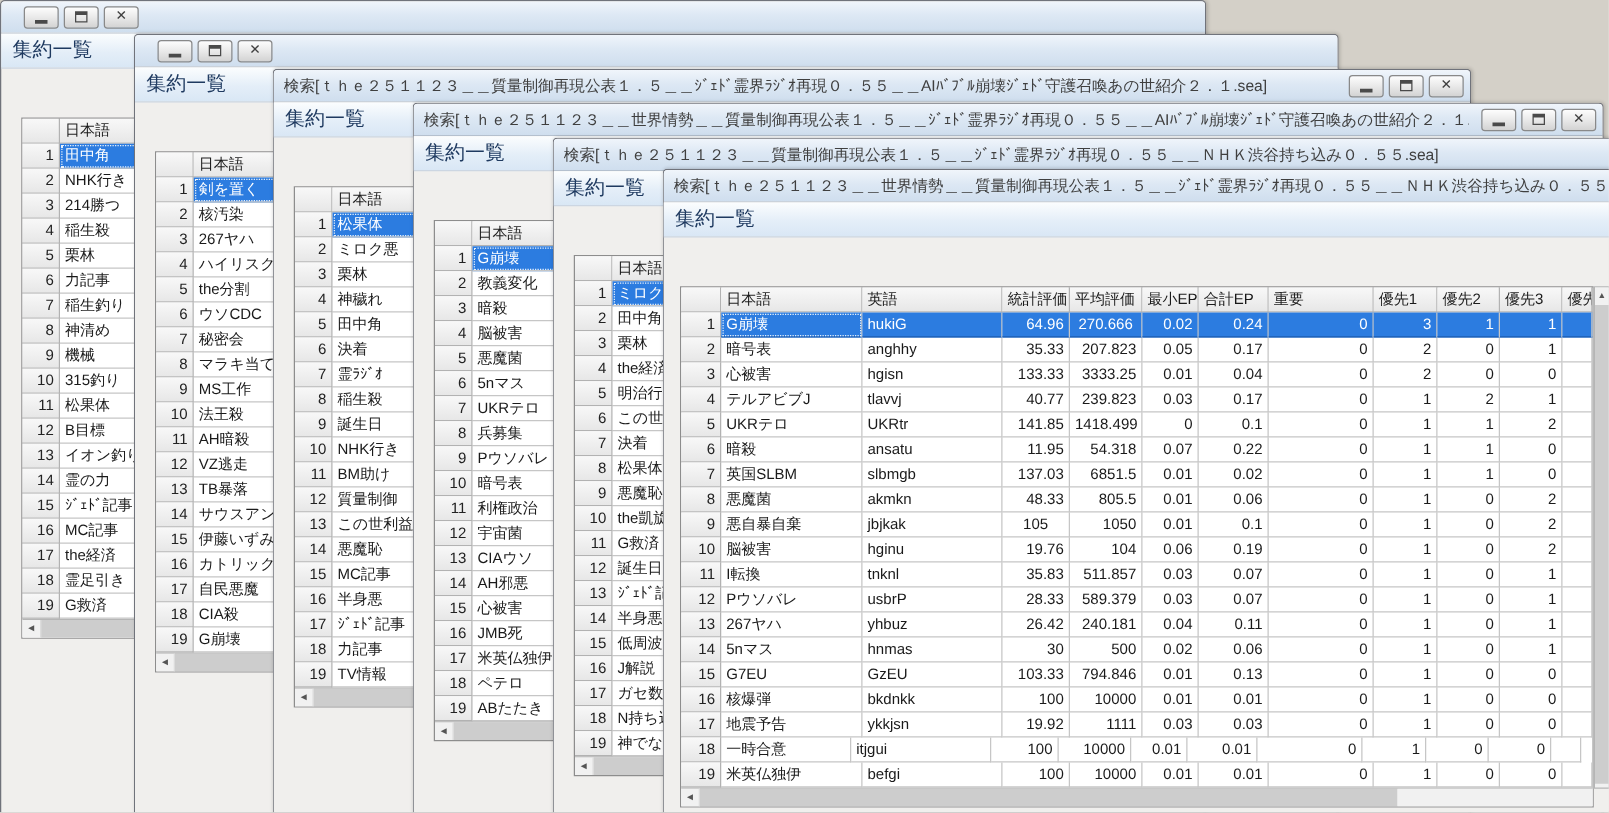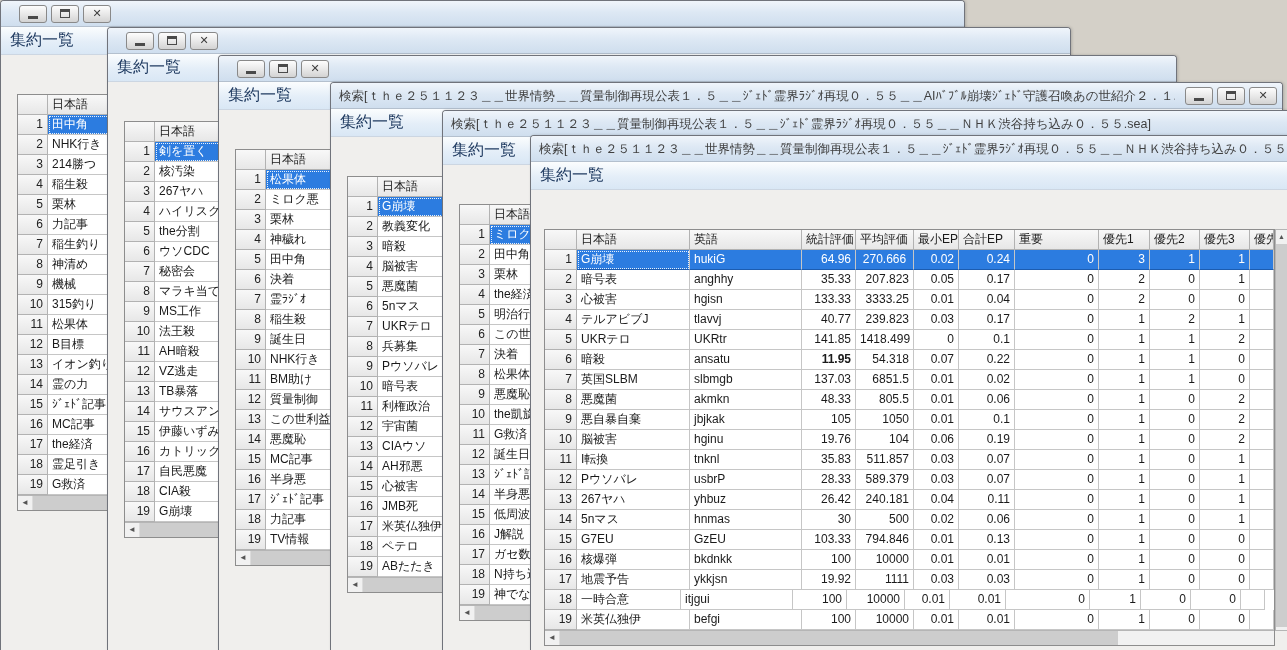--- a/index.html
+++ b/index.html
@@ -300,20 +300,21 @@
         </div>
         <div class="hscroll">
           <span class="sbtn">◄</span>
           <div class="sthumb" style="width: 86px;"></div>
           <div class="strack"></div>
         </div>
       </div>
     </div>
     <div class="win" style="left: 218px; top: 55px; width: 959px; height: 595px; z-index: 3;">
       <div class="titlebar">
+        <span class="title">検索[ｔｈｅ２５１１２３＿＿質量制御再現公表１．５＿＿ｼﾞｪﾄﾞ霊界ﾗｼﾞｵ再現０．５５＿＿AIﾊﾞﾌﾞﾙ崩壊ｼﾞｪﾄﾞ守護召喚あの世紹介２．１.sea]</span>
         <span class="btns">
           <span class="wbtn">
             <span class="gmin"></span>
           </span>
           <span class="wbtn">
             <span class="gmax"></span>
           </span>
           <span class="wbtn">
             <span class="gclose">✕</span>
           </span>
@@ -700,21 +701,21 @@
           <div class="cell ar" style="width: 84px;">0</div>
           <div class="cell ar" style="width: 51px;">1</div>
           <div class="cell ar" style="width: 50px;">1</div>
           <div class="cell ar" style="width: 50px;">2</div>
           <div class="cell ar" style="width: 24px;"></div>
         </div>
         <div class="grow">
           <div class="cell ar numcell" style="width: 32px;">6</div>
           <div class="cell al" style="width: 113px;">暗殺</div>
           <div class="cell al" style="width: 112px;">ansatu</div>
-          <div class="cell ar" style="width: 54px; font-weight: bold;">11.95</div>
+          <div class="cell ar" style="width: 54px;">11.95</div>
           <div class="cell ar" style="width: 58px;">54.318</div>
           <div class="cell ar" style="width: 45px;">0.07</div>
           <div class="cell ar" style="width: 56px;">0.22</div>
           <div class="cell ar" style="width: 84px;">0</div>
           <div class="cell ar" style="width: 51px;">1</div>
           <div class="cell ar" style="width: 50px;">1</div>
           <div class="cell ar" style="width: 50px;">0</div>
           <div class="cell ar" style="width: 24px;"></div>
         </div>
         <div class="grow">
@@ -742,21 +743,21 @@
           <div class="cell ar" style="width: 84px;">0</div>
           <div class="cell ar" style="width: 51px;">1</div>
           <div class="cell ar" style="width: 50px;">0</div>
           <div class="cell ar" style="width: 50px;">2</div>
           <div class="cell ar" style="width: 24px;"></div>
         </div>
         <div class="grow">
           <div class="cell ar numcell" style="width: 32px;">9</div>
           <div class="cell al" style="width: 113px;">悪自暴自棄</div>
           <div class="cell al" style="width: 112px;">jbjkak</div>
-          <div class="cell ar" style="width: 54px;">105</div>
+          <div class="cell ar" style="width: 54px; text-align: center;">105</div>
           <div class="cell ar" style="width: 58px;">1050</div>
           <div class="cell ar" style="width: 45px;">0.01</div>
           <div class="cell ar" style="width: 56px;">0.1</div>
           <div class="cell ar" style="width: 84px;">0</div>
           <div class="cell ar" style="width: 51px;">1</div>
           <div class="cell ar" style="width: 50px;">0</div>
           <div class="cell ar" style="width: 50px;">2</div>
           <div class="cell ar" style="width: 24px;"></div>
         </div>
         <div class="grow">

